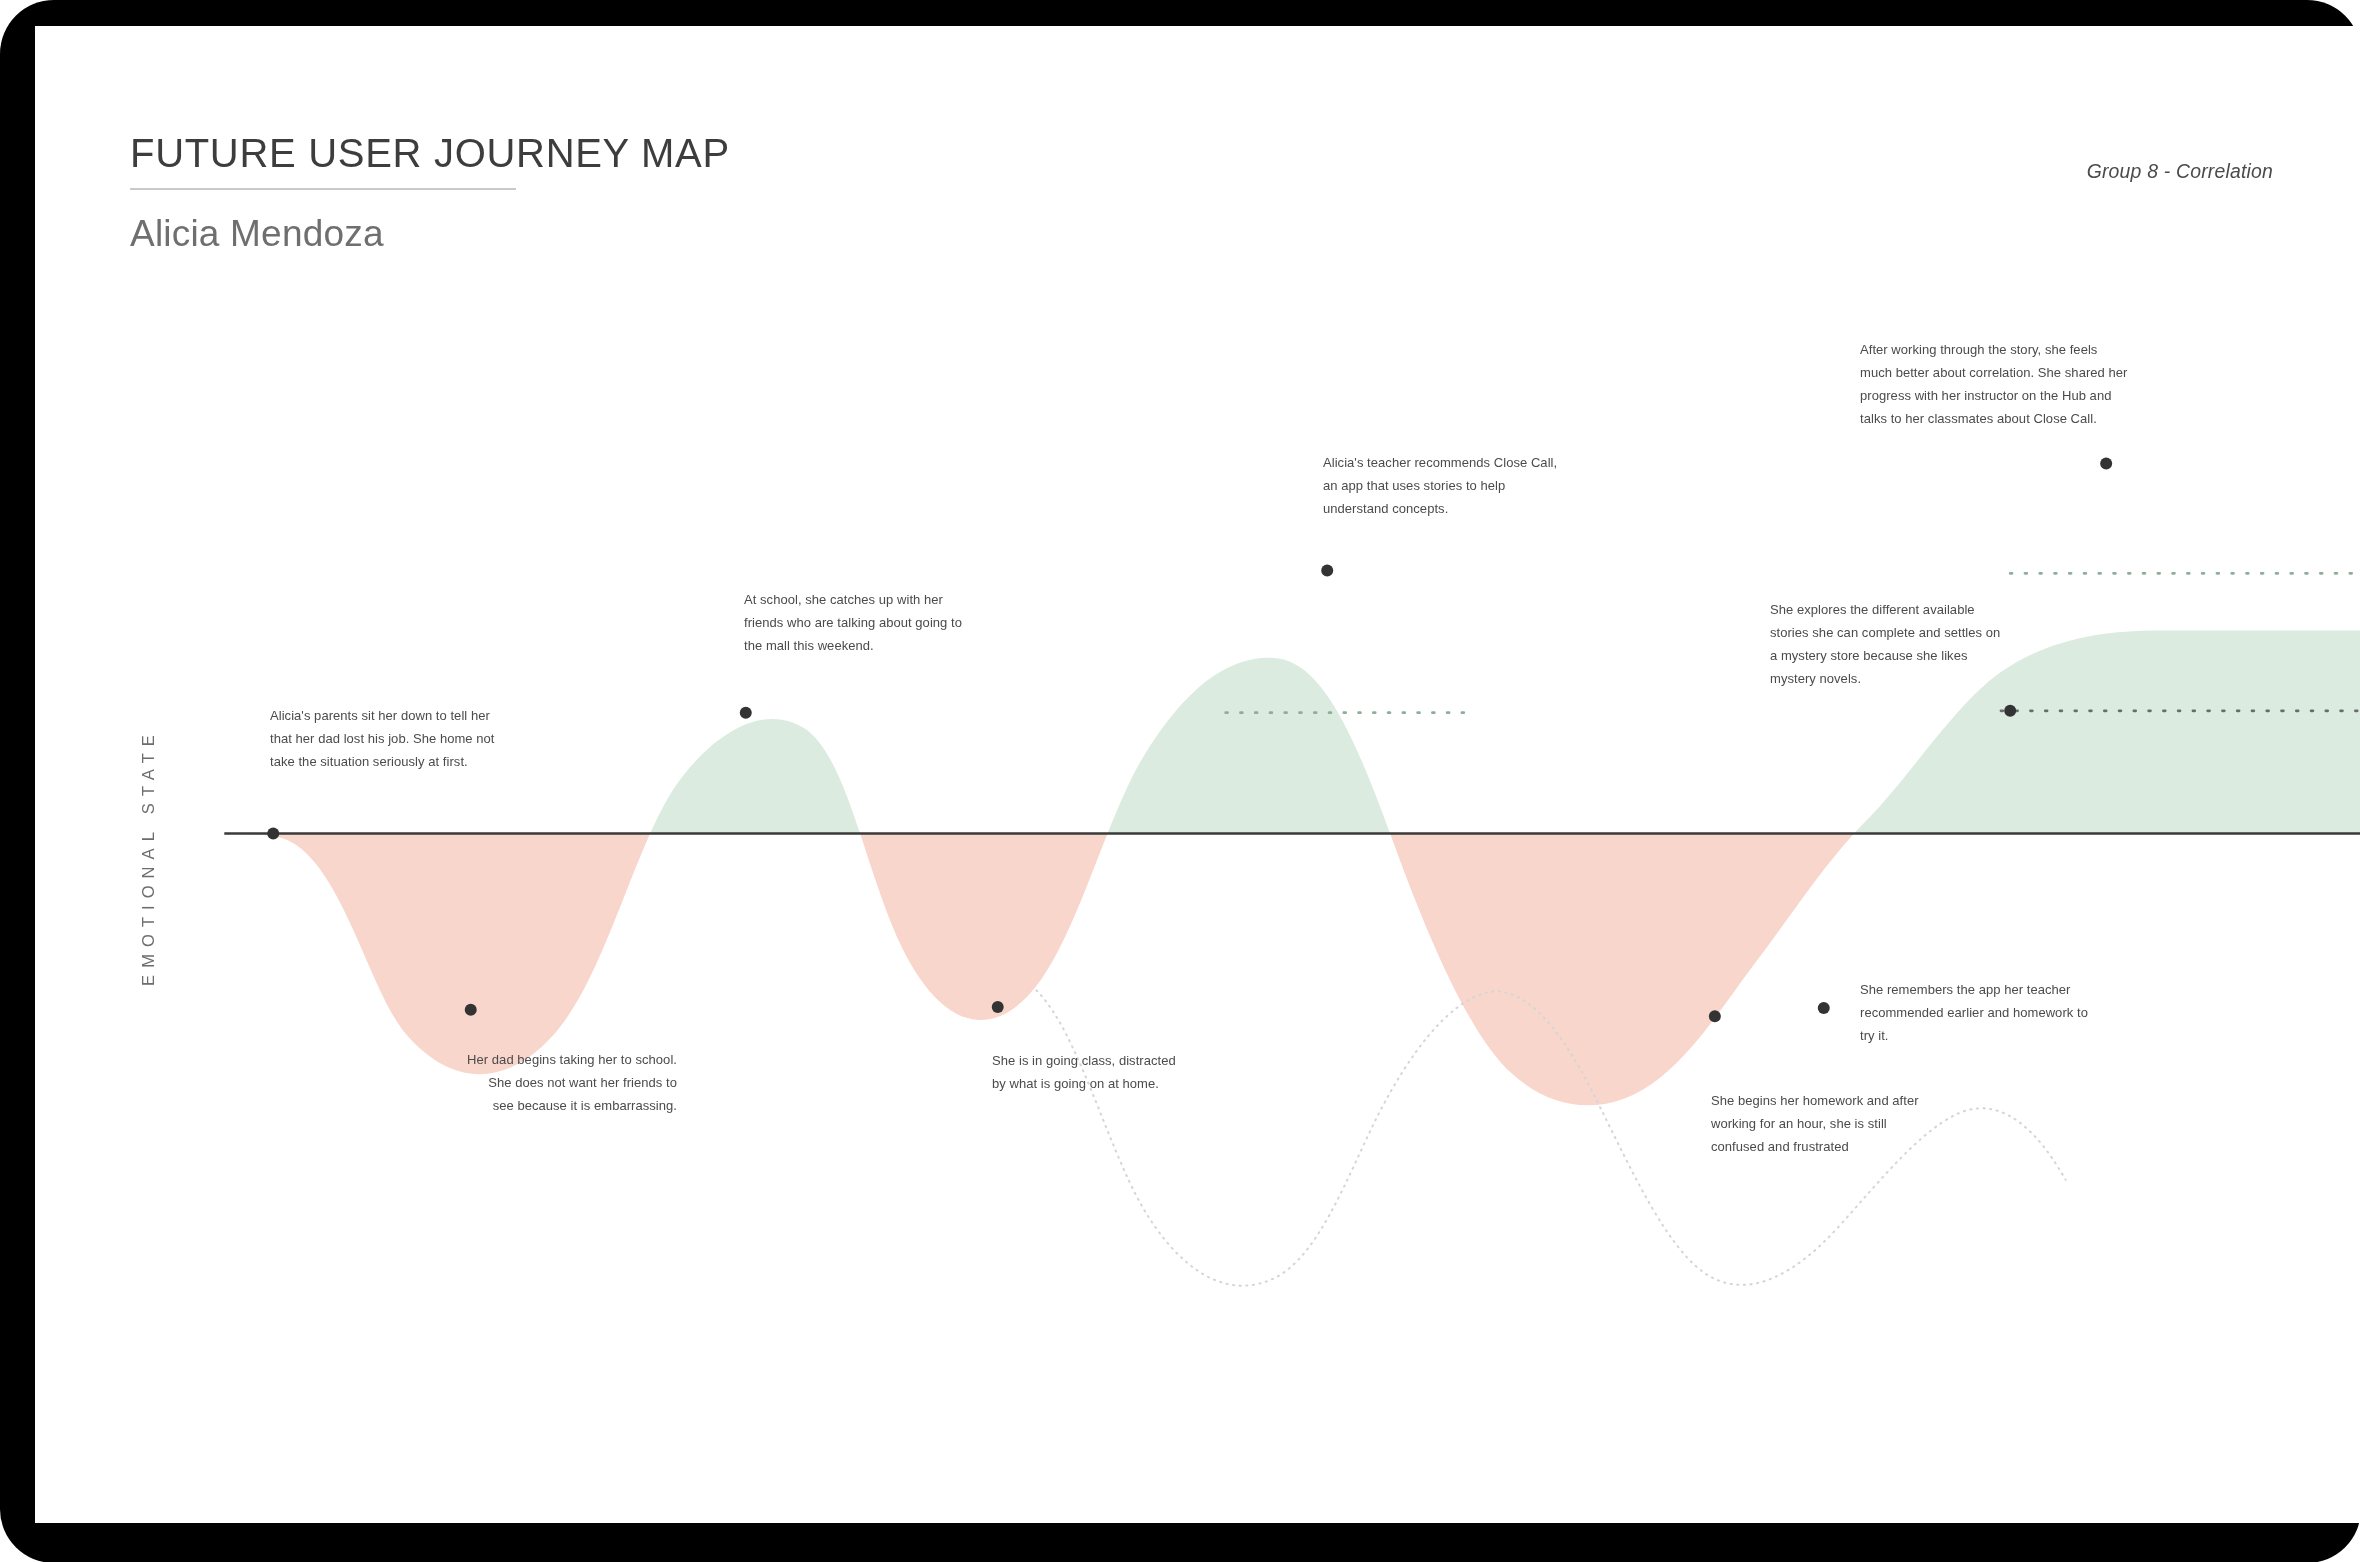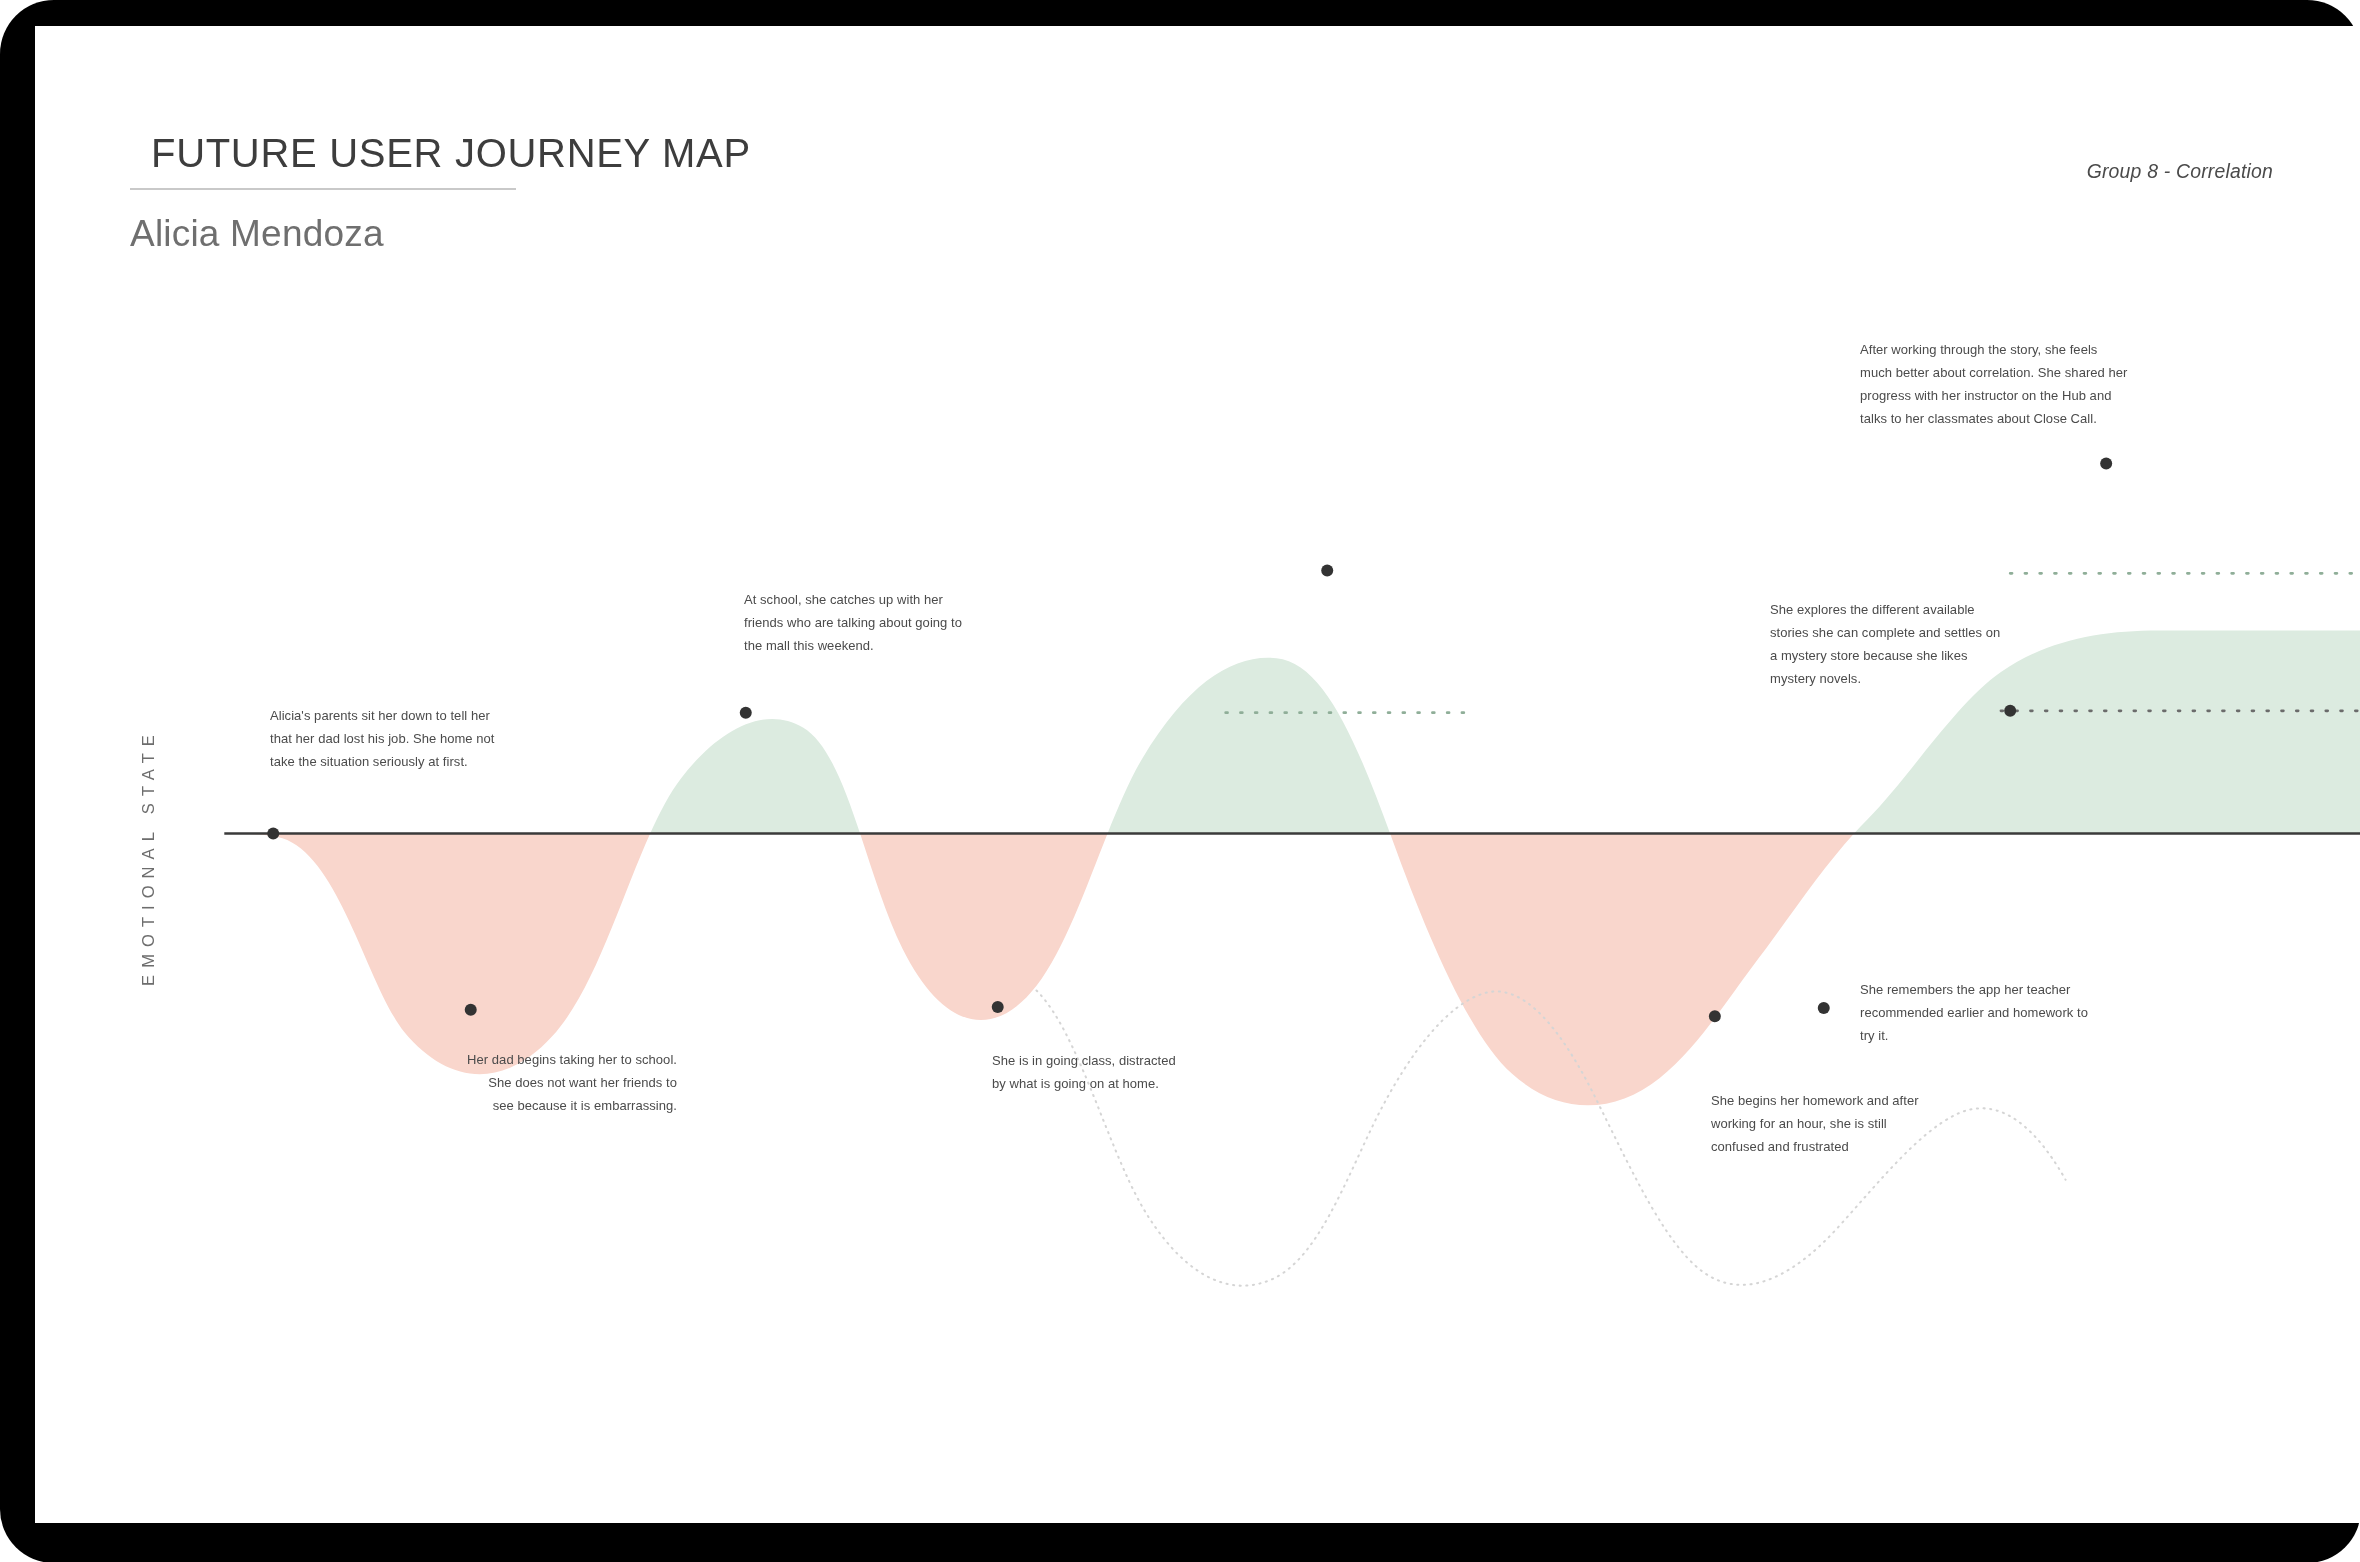--- a/index.html
+++ b/index.html
@@ -41,21 +41,20 @@
     top: 106px;
     width: 646px;
   }
   #page-title {
     font-size: 40px;
     font-weight: 400;
     letter-spacing: 0.7px;
     color: #3d3d3d;
     line-height: 1.05;
     white-space: nowrap;
-    margin-left: 21px;
   }
   #title-rule {
     width: 386px;
     height: 1.8px;
     background: #c9c9c9;
     margin-top: 14px;
   }
   #page-subtitle {
     margin-top: 23px;
     font-size: 37px;
@@ -214,20 +213,21 @@
     </div>
 
     <div class="annotation" style="left:235px; top:678px; width:233px;">Alicia's parents sit her down to tell her that her dad lost his job. She home not take the situation seriously at first.</div>
 
     <div class="annotation" style="left:430px; top:1022px; width:212px;text-align:right;">Her dad begins taking her to school. She does not want her friends to see because it is embarrassing.</div>
 
     <div class="annotation" style="left:709px; top:562px; width:229px;">At school, she catches up with her friends who are talking about going to the mall this weekend.</div>
 
     <div class="annotation" style="left:957px; top:1023px; width:196px;">She is in going class, distracted by what is going on at home.</div>
 
+    <div class="annotation" style="left:1288px; top:425px; width:244px;">Alicia's teacher recommends Close Call, an app that uses stories to help understand concepts.</div>
 
     <div class="annotation" style="left:1676px; top:1063px; width:216px;">She begins her homework and after working for an hour, she is still confused and frustrated</div>
 
     <div class="annotation" style="left:1825px; top:952px; width:240px;">She remembers the app her teacher recommended earlier and homework to try it.</div>
 
     <div class="annotation" style="left:1735px; top:572px; width:231px;">She explores the different available stories she can complete and settles on a mystery store because she likes mystery novels.</div>
 
     <div class="annotation" style="left:1825px; top:312px; width:268px;">After working through the story, she feels much better about correlation. She shared her progress with her instructor on the Hub and talks to her classmates about Close Call.</div>
 
   </div>

